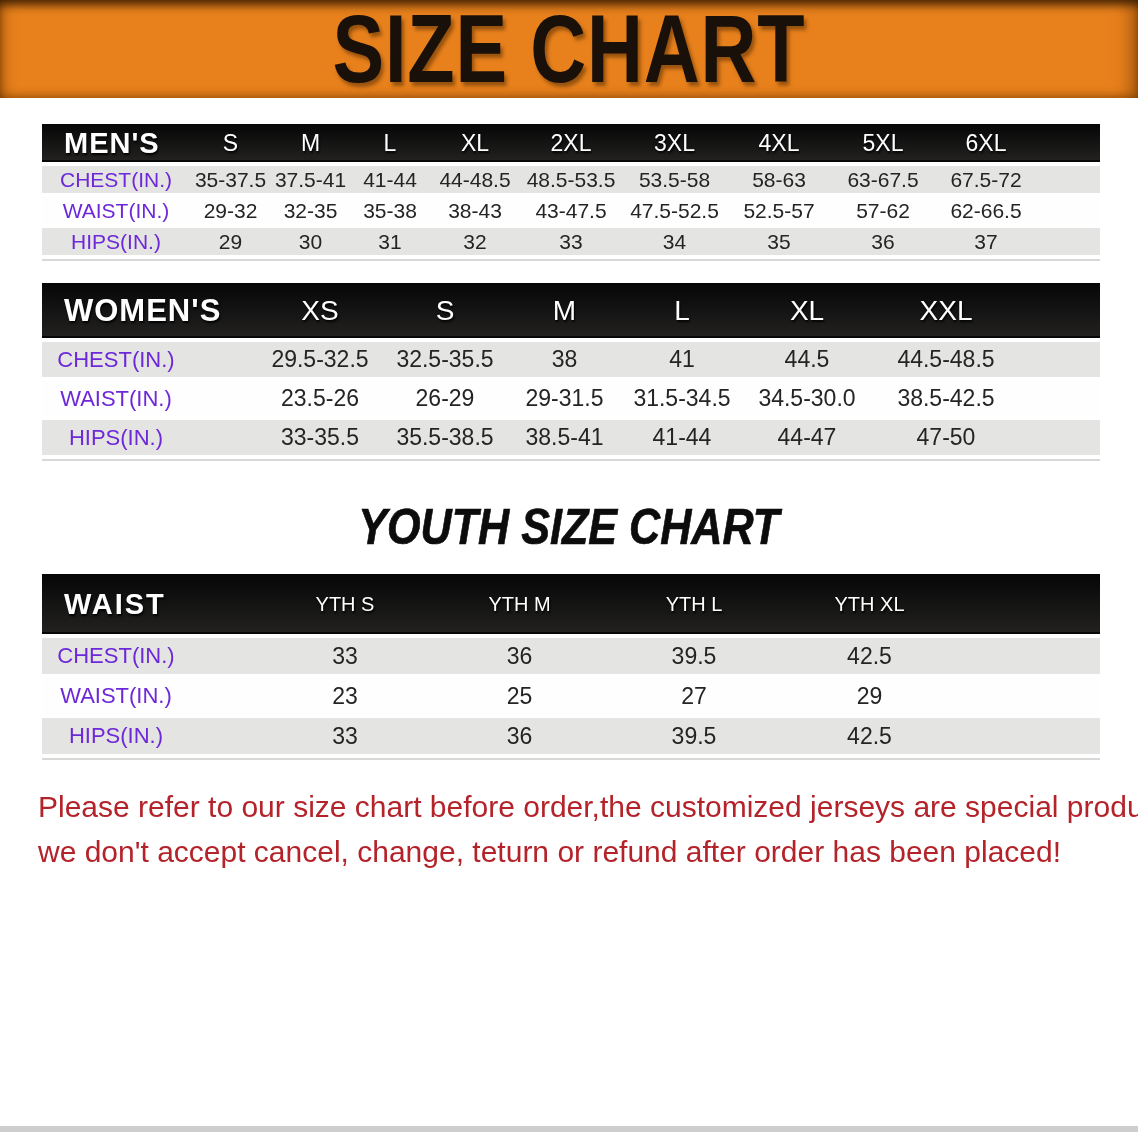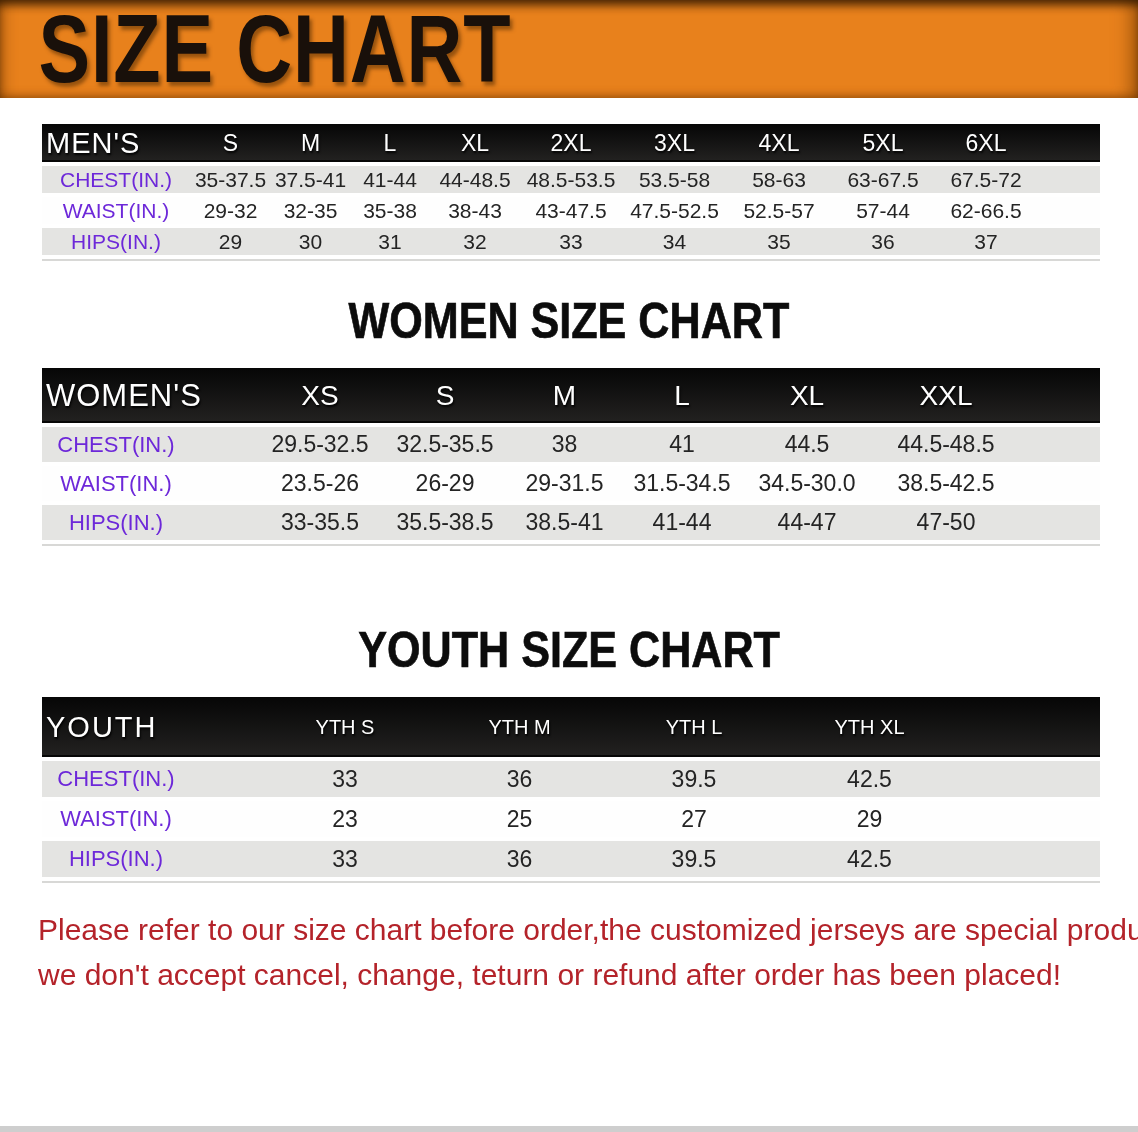--- a/index.html
+++ b/index.html
@@ -4,21 +4,21 @@
 <style>
   html,body{margin:0;padding:0;}
   body{
     width:1138px;height:1132px;position:relative;overflow:hidden;
     background:#ffffff;
     font-family:"Liberation Sans", sans-serif;
   }
   
   .banner{
     height:98px;background:#e8811c;
-    display:flex;align-items:center;justify-content:flex-start;
+    display:flex;align-items:center;justify-content:center;
     box-shadow:
       inset 0 9px 10px -4px rgba(45,22,0,.85),
       inset 0 -7px 9px -5px rgba(110,55,0,.55),
       inset 12px 0 14px -9px rgba(110,55,0,.55),
       inset -16px 0 18px -9px rgba(110,55,0,.6);
   }
   .banner-title{
     font-size:90px;font-weight:bold;color:#19100a;
     transform:scale(.86,1.08);letter-spacing:1px;white-space:nowrap;
     text-shadow:3px 3px 4px rgba(70,35,0,.5);
@@ -27,38 +27,38 @@
   .section-heading{
     margin:0;text-align:center;height:46px;line-height:46px;
     font-size:44px;font-weight:bold;color:#0c0c0c;white-space:nowrap;
   }
   .section-heading .stretch{
     display:inline-block;transform:scale(.98,1.12);
     -webkit-text-stroke:.6px #0c0c0c;
   }
   .hm-0{margin-top:27px;}
   .hm-1{margin-top:39px;}
-  .hm-2{margin-top:83px;}
+  .hm-2{margin-top:45px;font-style:italic;}
   
   table.size-table{
     border-collapse:collapse;table-layout:fixed;
     margin:24px 0 0 42px;width:1058px;
     box-shadow:0 2px 0 #d8d8d6;
   }
   .sec-0 table.size-table{margin-top:26px;}
   thead tr{
     background:linear-gradient(#060606,#222120);
     border-bottom:4px solid #ffffff;
   }
   tbody tr{border-bottom:4px solid #ffffff;}
   tbody tr:nth-child(odd){background:#e4e4e2;}
   tbody tr:nth-child(even){background:#fefefe;}
   th{color:#ffffff;font-weight:normal;text-align:center;padding:0;
      text-shadow:1px 2px 2px rgba(0,0,0,.9);white-space:nowrap;}
-  th.group{text-align:left;padding-left:4px;font-weight:normal;letter-spacing:1px;}
+  th.group{text-align:left;padding-left:22px;font-weight:bold;letter-spacing:1px;}
   td{text-align:center;color:#242424;padding:0;white-space:nowrap;}
   td.rowlabel{color:#6d28d9;}
   
   .sec-0 thead tr{height:40px}
   .sec-0 tbody tr{height:31px}
   .sec-0 th{font-size:23px}
   .sec-0 th.group{font-size:29px}
   .sec-0 td{font-size:21px}
   .sec-1 thead tr{height:57px}
   .sec-1 tbody tr{height:39px}
@@ -136,21 +136,21 @@
         </tr>
         <tr>
           <td class="rowlabel">WAIST(IN.)</td>
           <td>29-32</td>
           <td>32-35</td>
           <td>35-38</td>
           <td>38-43</td>
           <td>43-47.5</td>
           <td>47.5-52.5</td>
           <td>52.5-57</td>
-          <td>57-44</td>
+          <td>57-62</td>
           <td>62-66.5</td>
           <td></td>
         </tr>
         <tr>
           <td class="rowlabel">HIPS(IN.)</td>
           <td>29</td>
           <td>30</td>
           <td>31</td>
           <td>32</td>
           <td>33</td>
@@ -158,21 +158,20 @@
           <td>35</td>
           <td>36</td>
           <td>37</td>
           <td></td>
         </tr>
       </tbody>
     </table>
 </div>
 
 <div class="sec-1">
-  <h2 class="section-heading hm-1"><span class="stretch">WOMEN SIZE CHART</span></h2>
   <table class="size-table">
       <colgroup>
         <col style="width: 148px;">
         <col style="width: 66px;">
         <col style="width: 128px;">
         <col style="width: 122px;">
         <col style="width: 117px;">
         <col style="width: 118px;">
         <col style="width: 132px;">
         <col style="width: 146px;">
@@ -235,21 +234,21 @@
         <col style="width: 148px;">
         <col style="width: 68px;">
         <col style="width: 174px;">
         <col style="width: 175px;">
         <col style="width: 174px;">
         <col style="width: 177px;">
         <col style="width: 142px;">
       </colgroup>
       <thead>
         <tr>
-          <th class="group" colspan="2">YOUTH</th>
+          <th class="group" colspan="2">WAIST</th>
           <th>YTH S</th>
           <th>YTH M</th>
           <th>YTH L</th>
           <th>YTH XL</th>
           <th></th>
         </tr>
       </thead>
       <tbody>
         <tr>
           <td class="rowlabel">CHEST(IN.)</td>

